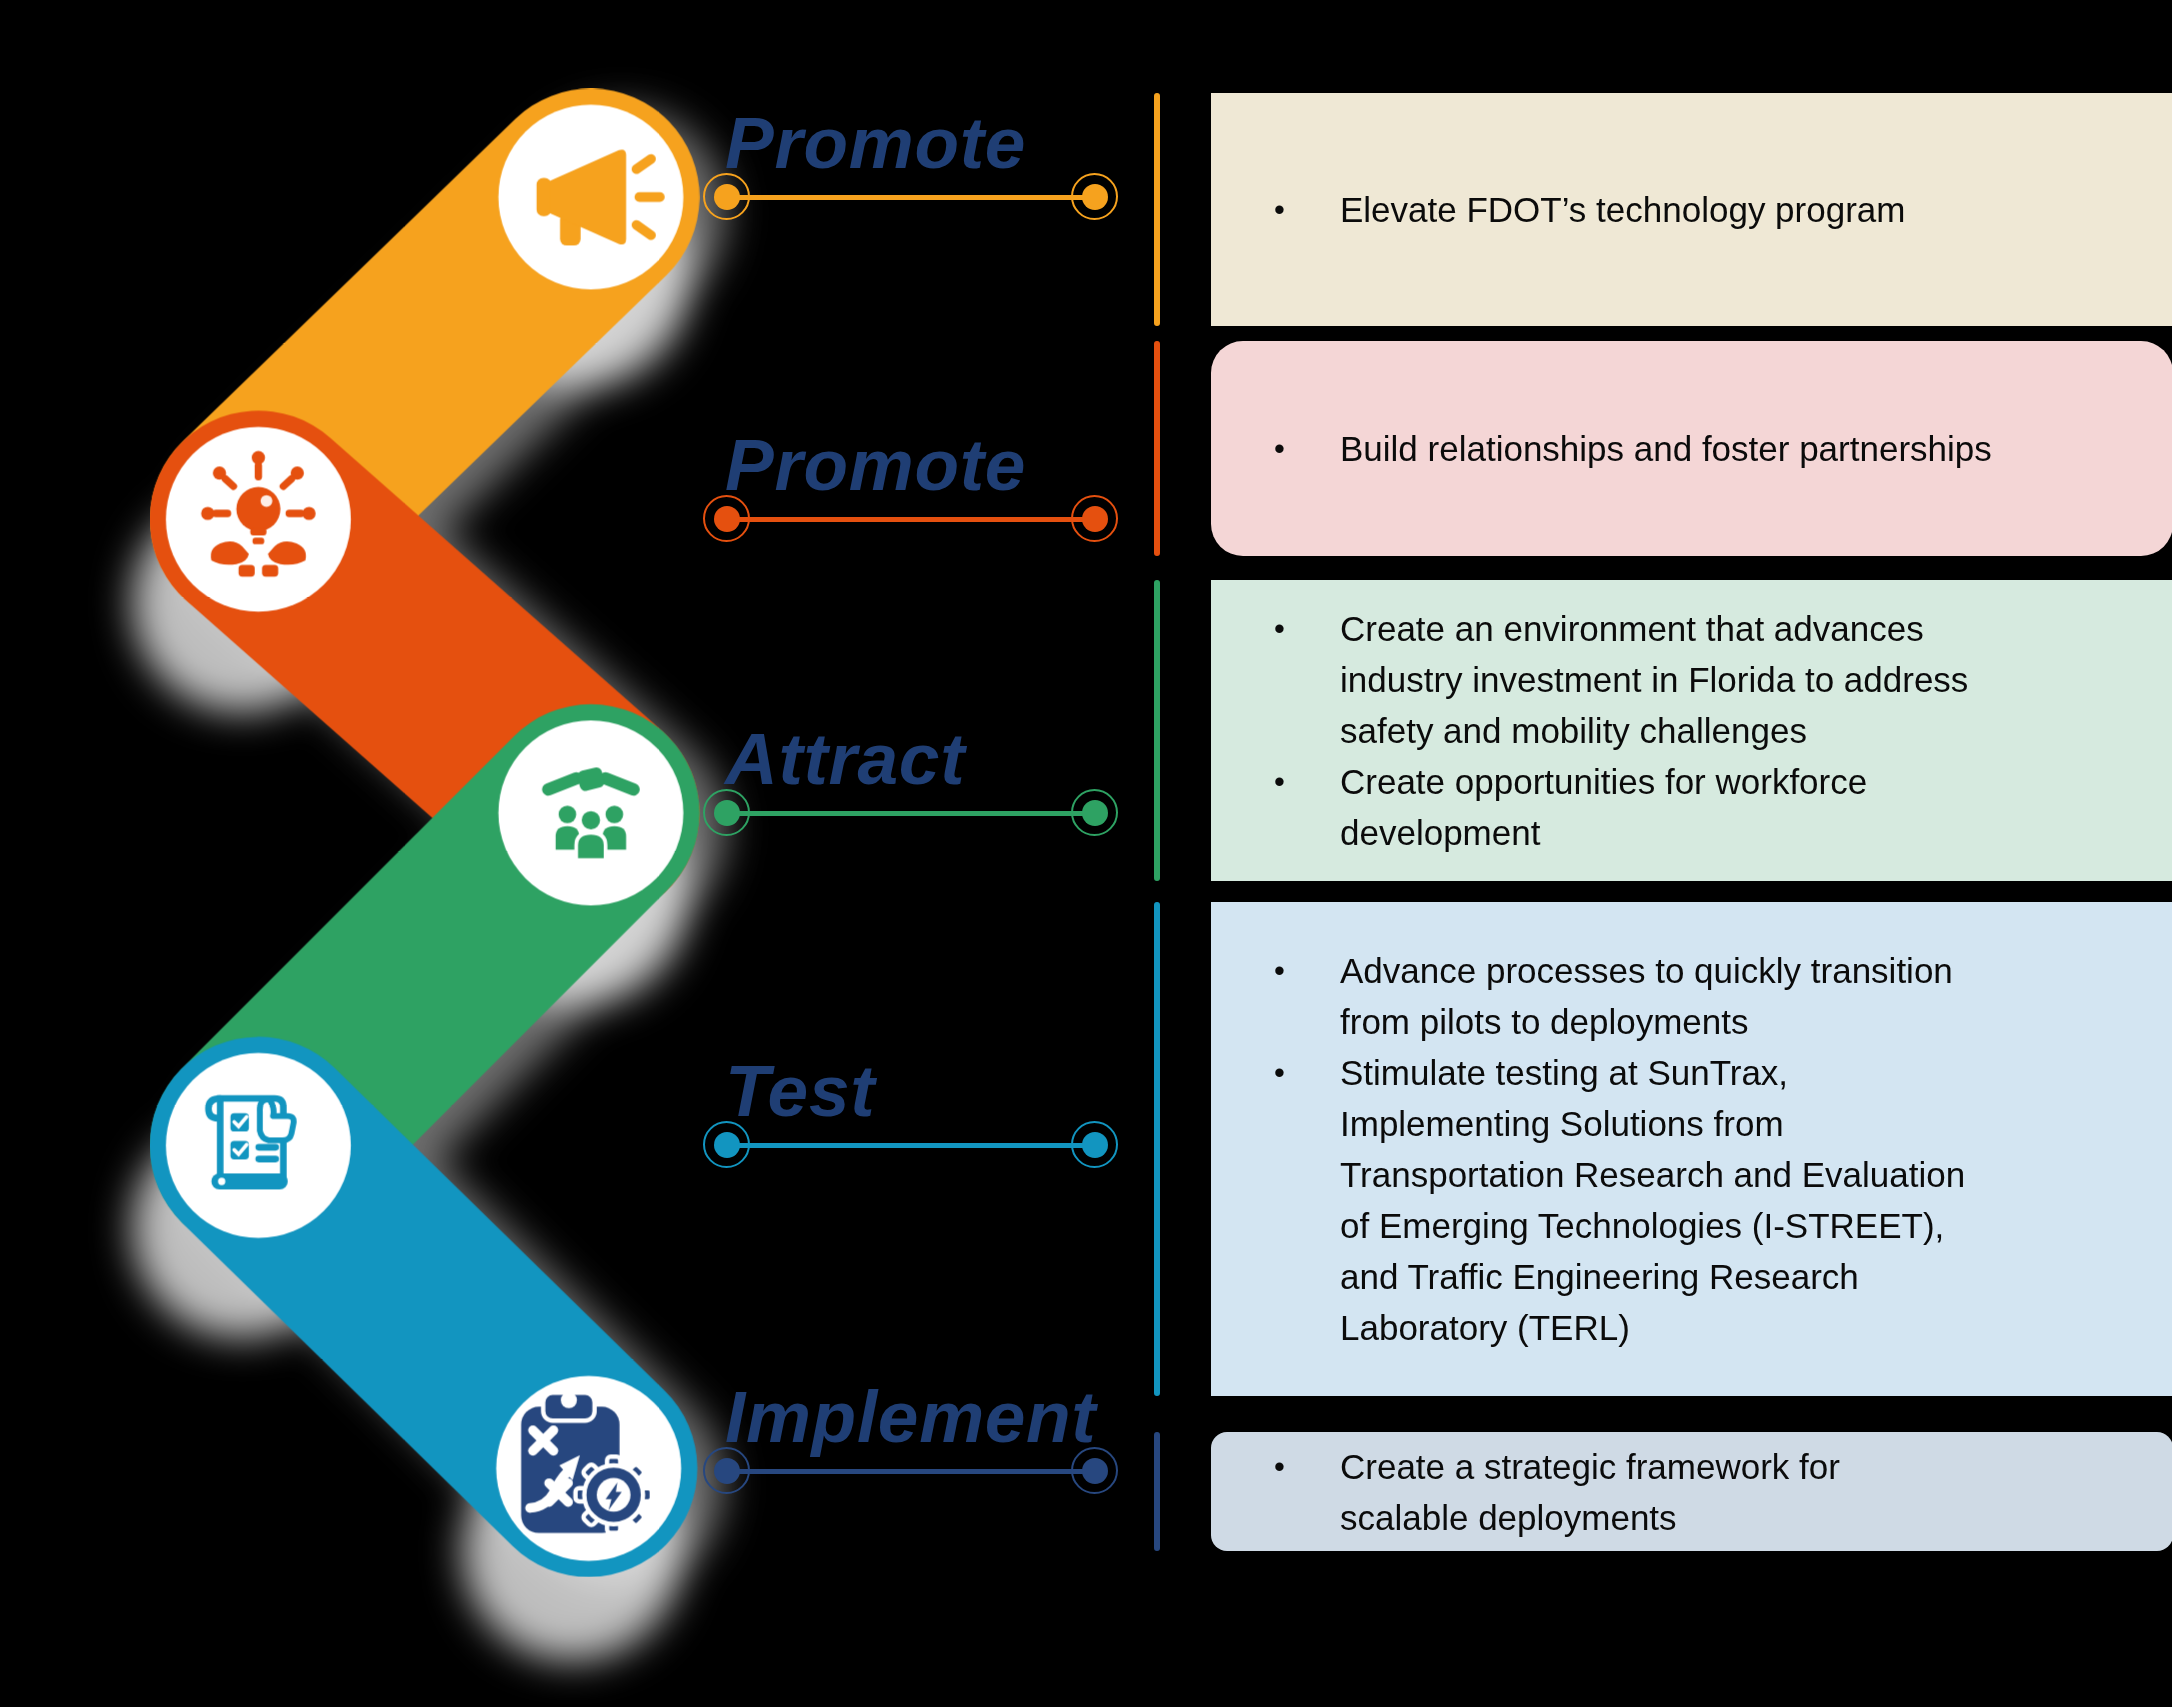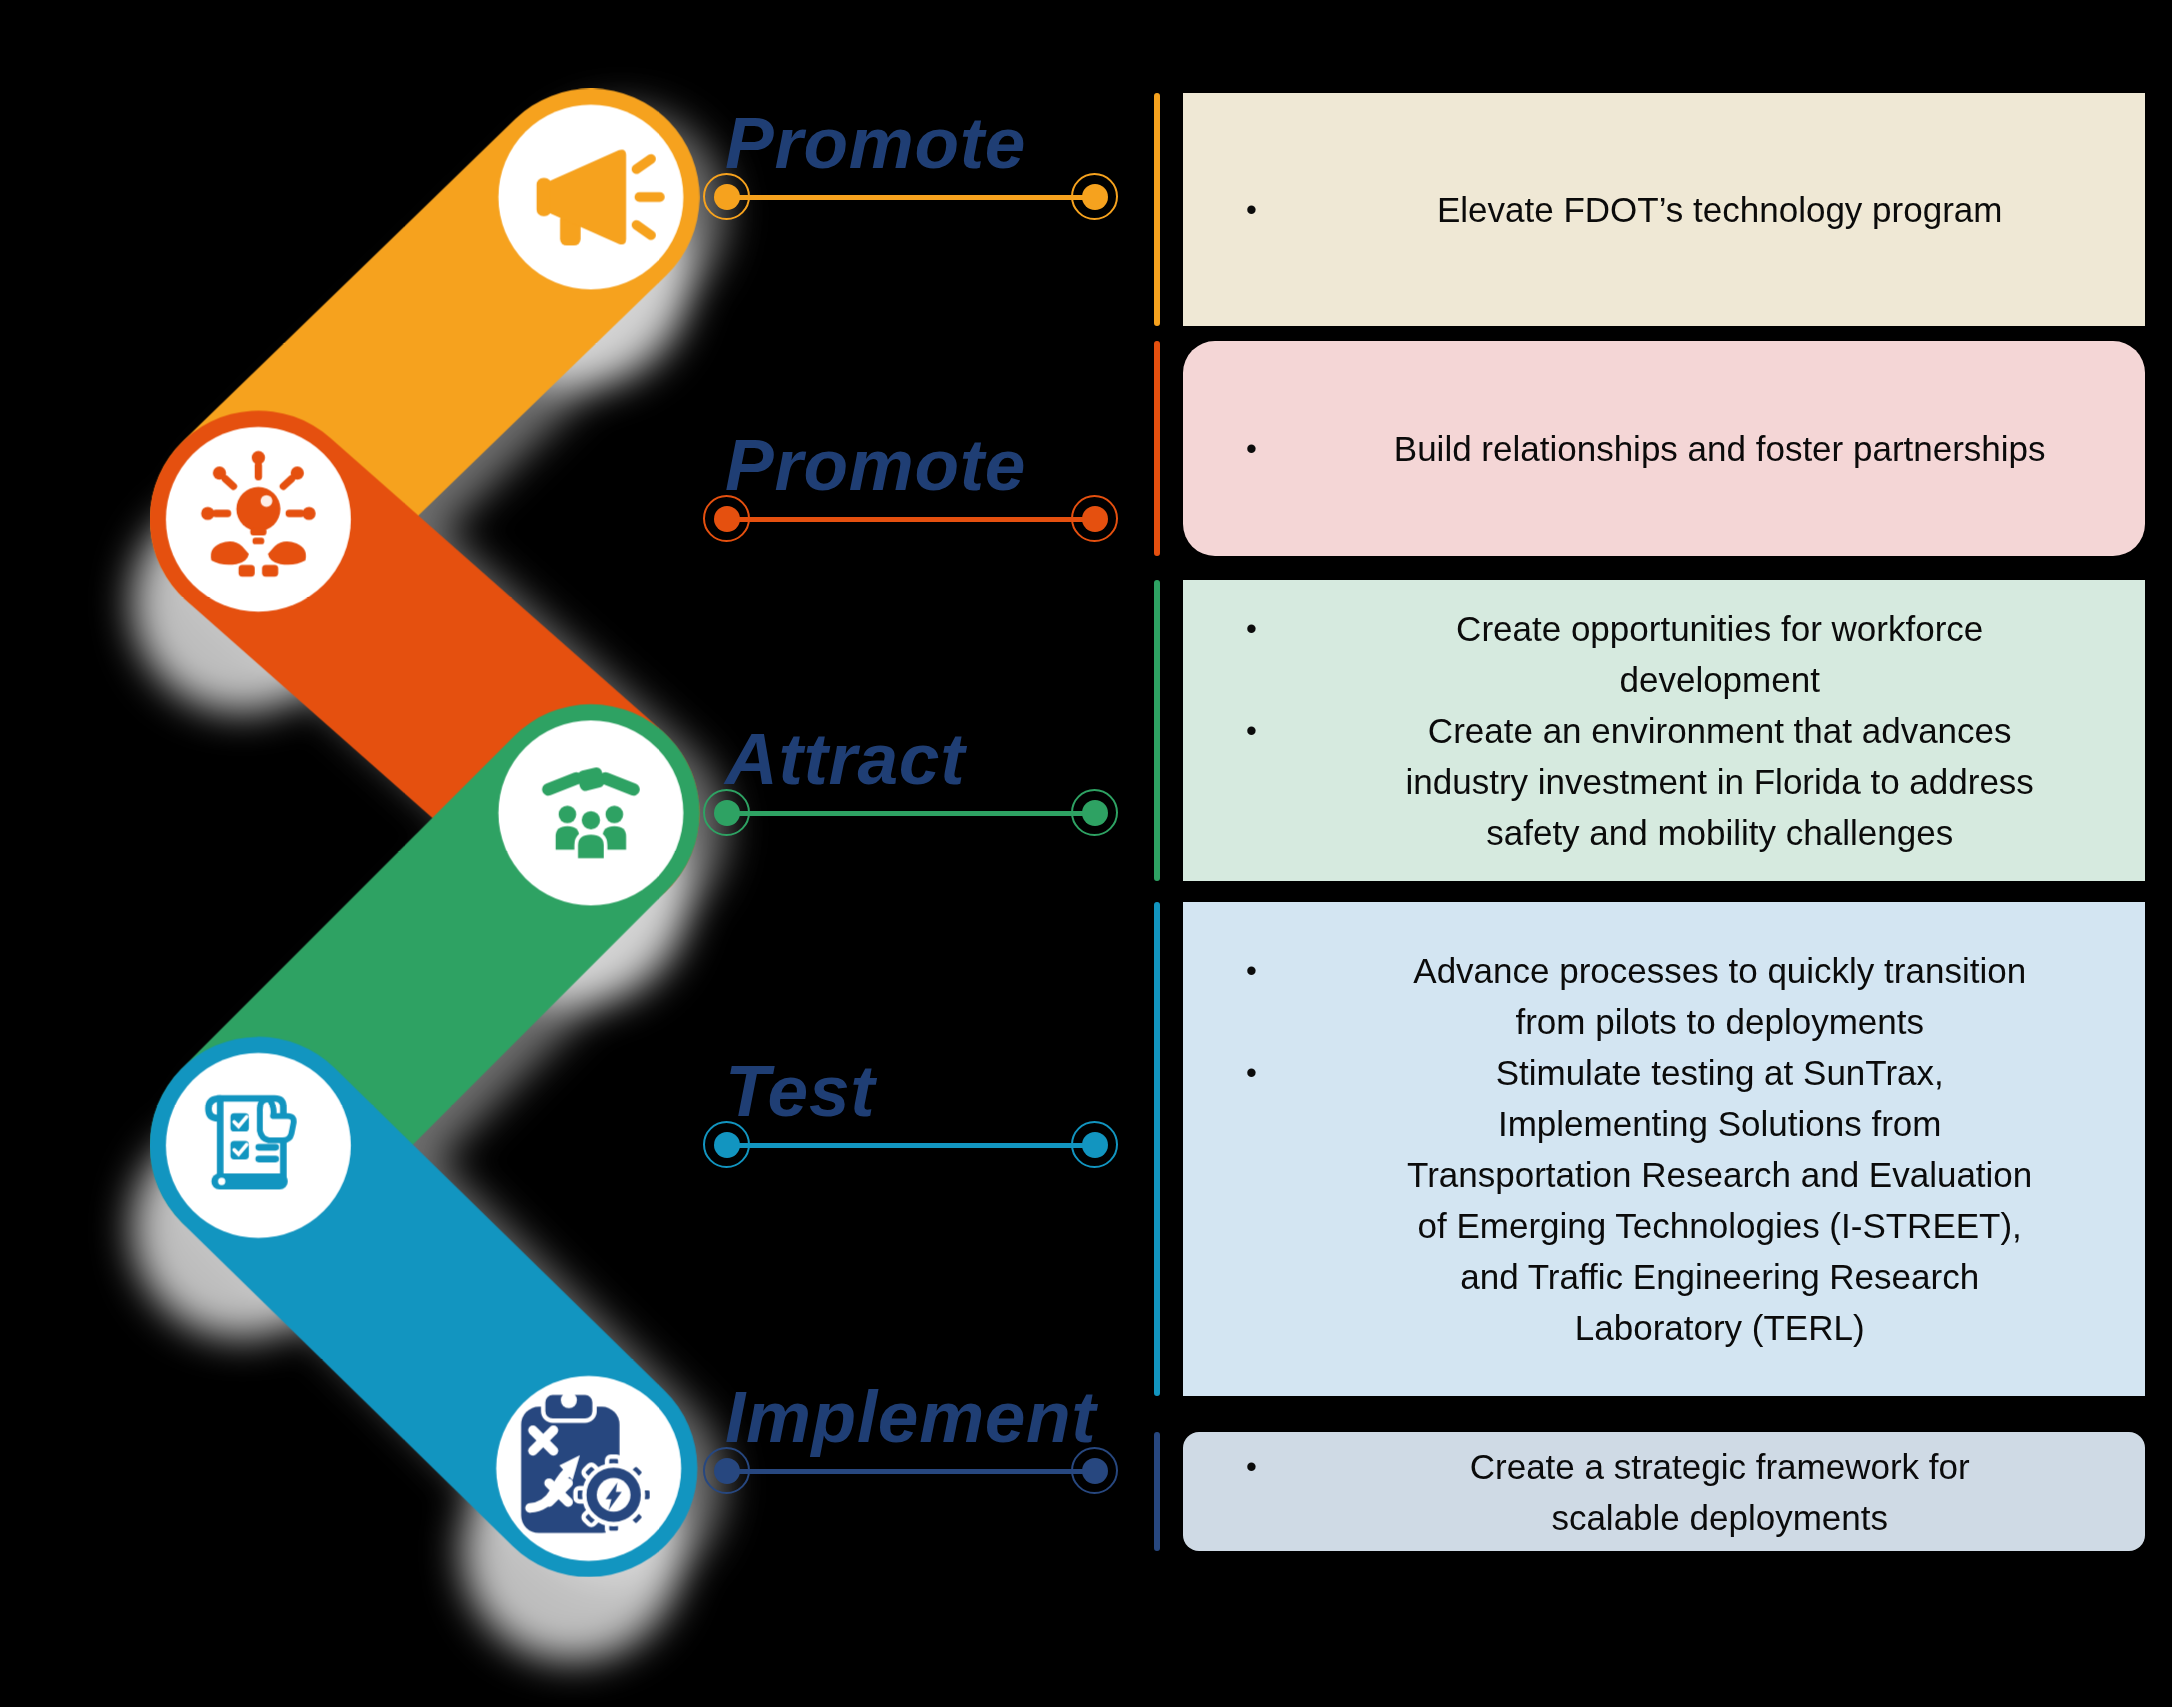--- a/index.html
+++ b/index.html
@@ -28,23 +28,23 @@
   .dot  { position:absolute; top:-13.2px; width:26.4px; height:26.4px;
           border-radius:50%; background:var(--accent); }
   .dot-l { left:714px; } .dot-r { left:1082px; }
 
   
   .bar { position:absolute; left:1154px; width:5.9px; border-radius:2.9px;
          background:var(--accent); }
 
   
   .box {
-    position:absolute; left:1183px; width:962px; background:var(--bg);
+    position:absolute; left:1211px; width:962px; background:var(--bg);
     display:flex; flex-direction:column; justify-content:center;
-    box-sizing:border-box; padding-right:17.6px;text-align:center;
+    box-sizing:border-box; padding-right:17.6px;
   }
   .bullet-item {
     position:relative; padding-left:129px;
     font-size:35px; line-height:51px; color:var(--text_black);
   }
   .bullet-item::before {
     content:"\2022"; position:absolute; left:63px; top:0;
     font-size:31px; line-height:51px; color:var(--text_black);
   }
   .bullet-text { white-space:pre-line; }
@@ -236,25 +236,25 @@
 
 <div class="box" style="top: 93px; height: 233px; --bg: #EFE8D5;">
   <div class="bullet-item"><span class="bullet-text">Elevate FDOT’s technology program</span></div>
 </div>
 
 <div class="box" style="top: 341px; height: 215px; border-radius: 32px; --bg: #F4D6D6;">
   <div class="bullet-item"><span class="bullet-text">Build relationships and foster partnerships</span></div>
 </div>
 
 <div class="box" style="top: 580px; height: 301px; --bg: #D6EADF;">
-  <div class="bullet-item"><span class="bullet-text">Create opportunities for workforce
-development</span></div>
   <div class="bullet-item"><span class="bullet-text">Create an environment that advances
 industry investment in Florida to address
 safety and mobility challenges</span></div>
+  <div class="bullet-item"><span class="bullet-text">Create opportunities for workforce
+development</span></div>
 </div>
 
 <div class="box" style="top: 902px; height: 494px; --bg: #D3E5F2;">
   <div class="bullet-item"><span class="bullet-text">Advance processes to quickly transition
 from pilots to deployments</span></div>
   <div class="bullet-item"><span class="bullet-text">Stimulate testing at SunTrax,
 Implementing Solutions from
 Transportation Research and Evaluation
 of Emerging Technologies (I-STREET),
 and Traffic Engineering Research

